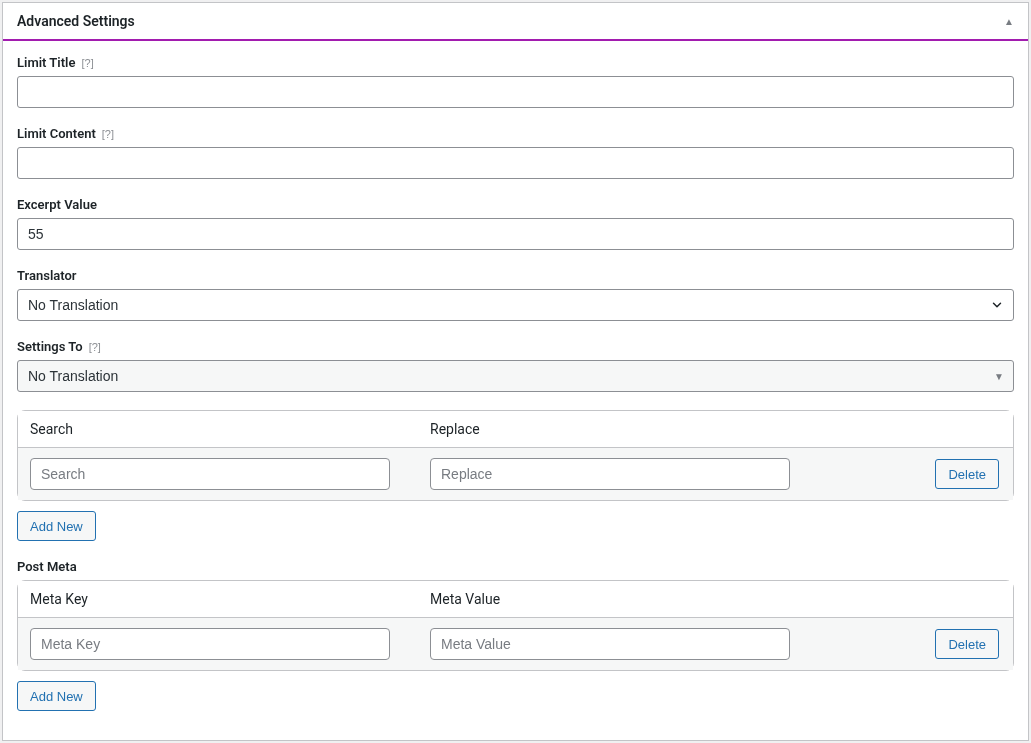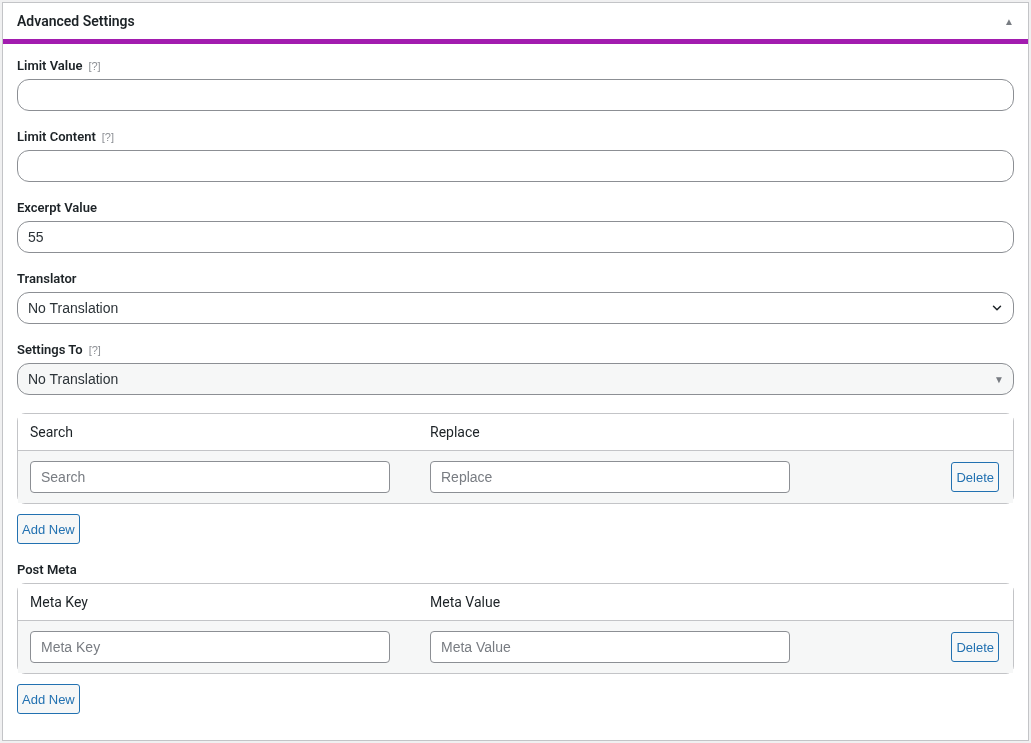--- a/index.html
+++ b/index.html
@@ -19,21 +19,21 @@
       background: #fff;
       border: 1px solid #c3c4c7;
       height: 100%;
       overflow: hidden;
     }
     .panel-header {
       display: flex;
       justify-content: space-between;
       align-items: center;
       padding: 10px 14px;
-      border-bottom: 5px solid #a21caf;
+      border-bottom: 2px solid #a21caf;
     }
     .panel-title {
       font-size: 14px;
       font-weight: 600;
       color: #1d2327;
     }
     .collapse-icon {
       color: #787c82;
       font-size: 10px;
       cursor: pointer;
@@ -59,21 +59,21 @@
     .help-icon {
       font-size: 11px;
       color: #8c8f94;
       font-weight: normal;
       font-family: Arial, sans-serif;
     }
     .text-input, .select-input {
       width: 100%;
       padding: 6px 10px;
       border: 1px solid #8c8f94;
-      border-radius: 12px;
+      border-radius: 3px;
       background: #fff;
       font-size: 14px;
       color: #2c3338;
       height: 32px;
     }
     .select-wrapper {
       position: relative;
     }
     .select-input {
       appearance: none;
@@ -155,21 +155,21 @@
       flex: 0 0 400px;
     }
     .row-cell-action {
       flex: 1;
       display: flex;
       justify-content: flex-end;
       padding-right: 2px;
     }
     .btn {
       display: inline-block;
-      padding: 6px 4px;
+      padding: 6px 12px;
       border: 1px solid #2271b1;
       border-radius: 3px;
       background: #f6f7f7;
       color: #2271b1;
       font-size: 13px;
       cursor: pointer;
       line-height: 1.4;
       height: 30px;
     }
     .add-new-btn {
@@ -181,21 +181,21 @@
 
 <div class="panel">
   <div class="panel-header">
     <span class="panel-title">Advanced Settings</span>
     <span class="collapse-icon">▲</span>
   </div>
   <div class="panel-body">
 
     <div class="field-group">
       <div class="field-label">
-        <span>Limit Value</span>
+        <span>Limit Title</span>
         <span class="help-icon">[?]</span>
       </div>
       <input type="text" class="text-input" value="" style="">
     </div>
 
     <div class="field-group">
       <div class="field-label">
         <span>Limit Content</span>
         <span class="help-icon">[?]</span>
       </div>

